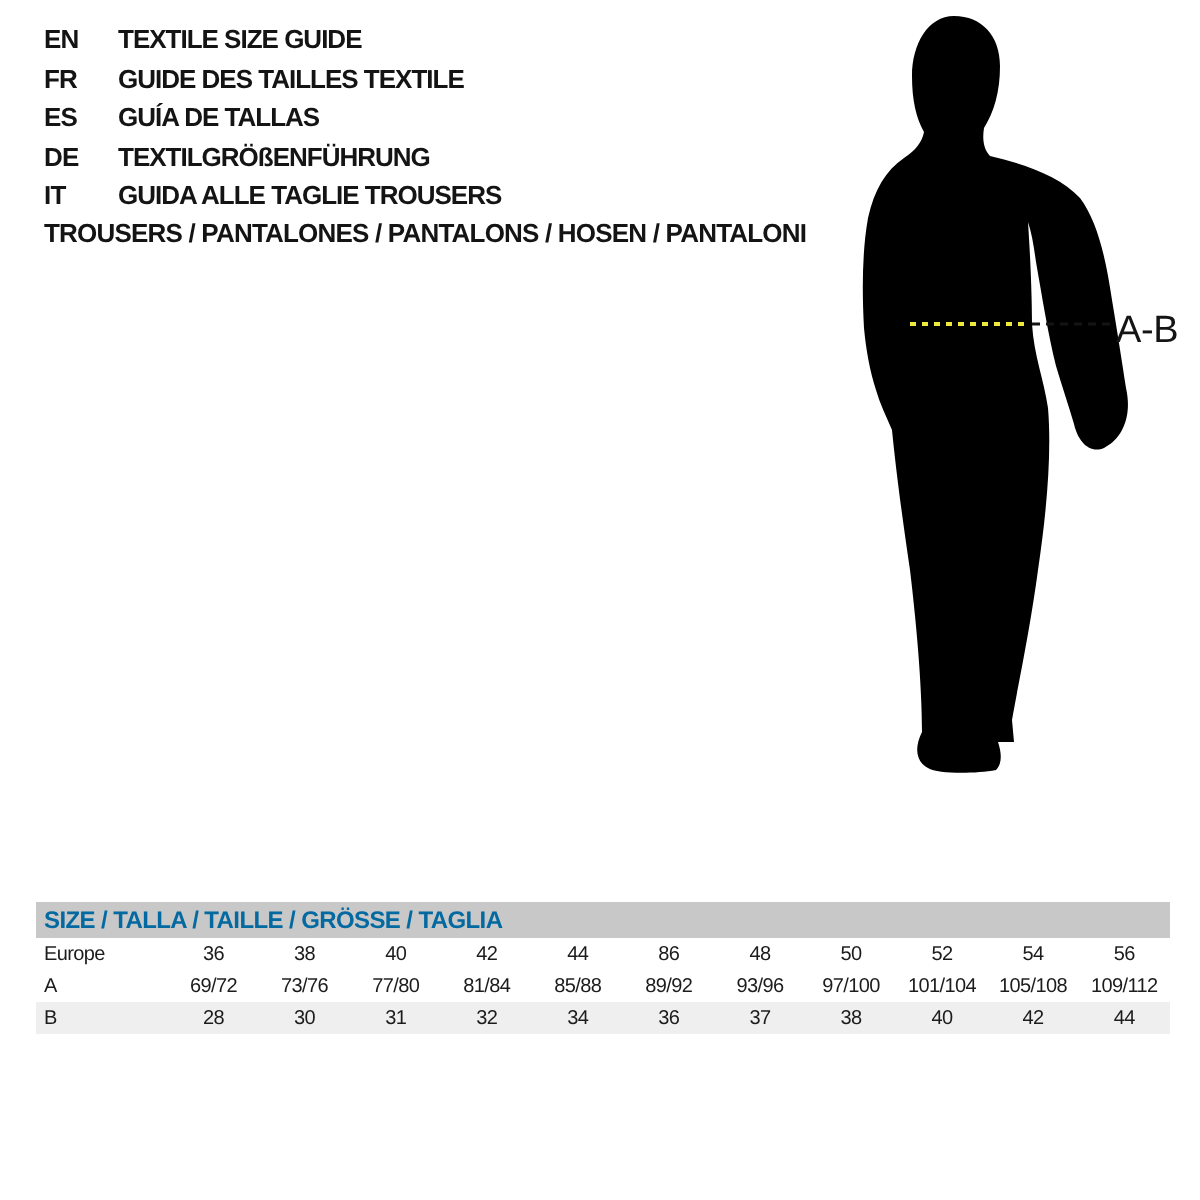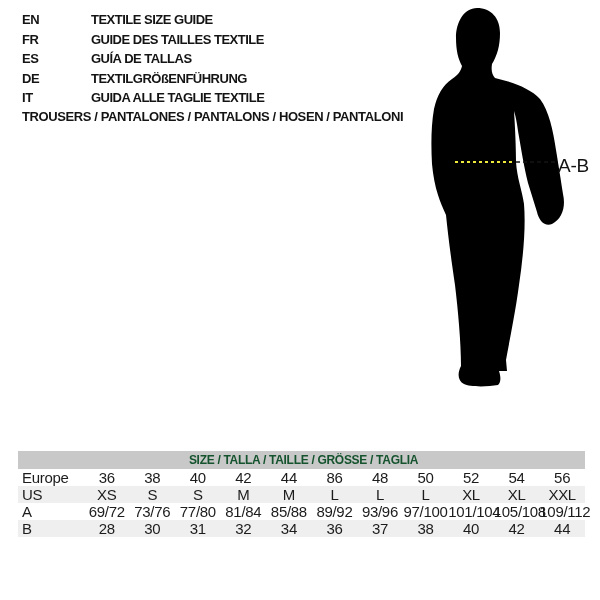--- a/index.html
+++ b/index.html
@@ -11,21 +11,21 @@
     color: #141414;
     overflow: hidden;
   }
   
   .lang-block { position: absolute; left: 22px; top: 12px; }
   .lang-row { display: flex; height: 19.5px; }
   .lang-code {
     width: 37px; font-size: 13px; font-weight: 700; letter-spacing: -0.4px;
   }
   .lang-label {
-    font-size: 13px; font-weight: 700; letter-spacing: -0.5px; white-space: nowrap; margin-left: 32px;
+    font-size: 13px; font-weight: 700; letter-spacing: -0.5px; white-space: nowrap;
   }
   
   .category-title {
     position: absolute; left: 22px; top: 109px;
     font-size: 13px; font-weight: 700; letter-spacing: -0.4px; white-space: nowrap;
   }
   
   .fig-svg { position: absolute; left: 0; top: 0; }
   
   .measure-label {
@@ -35,27 +35,27 @@
   
   .section-title {
     position: absolute; left: 22px; top: 427px;
     font-size: 12px; font-weight: 700; letter-spacing: -0.3px; white-space: nowrap;
   }
   
   .table-wrap { position: absolute; left: 18px; top: 451px; width: 567px; }
   .table-header {
     height: 18px; line-height: 18px; background: #c8c8c8;
     font-size: 12px; font-weight: 700; letter-spacing: -0.3px;
-    padding-left: 4px; color: #14532d; text-align: center;
+    padding-left: 4px; color: #0369a1;
   }
   table.size-table {
     width: 100%; border-collapse: collapse; table-layout: fixed;
   }
   table.size-table td {
-    height: 16px; font-size: 15px; letter-spacing: -0.3px;
+    height: 16px; font-size: 10px; letter-spacing: -0.3px;
     text-align: center; padding: 0; color: #1c1c1c; white-space: nowrap;
   }
   table.size-table td.lbl {
     width: 62px; text-align: left; padding-left: 4px;
   }
   table.size-table tr.alt { background: #efefef; }
   
   .notes { position: absolute; left: 22px; top: 549px; }
   .note {
     font-size: 12px; font-weight: 700; letter-spacing: -0.4px;
@@ -79,21 +79,21 @@
     <div class="lang-row">
       <span class="lang-code">ES</span>
       <span class="lang-label">GUÍA DE TALLAS</span>
     </div>
     <div class="lang-row">
       <span class="lang-code">DE</span>
       <span class="lang-label">TEXTILGRÖßENFÜHRUNG</span>
     </div>
     <div class="lang-row">
       <span class="lang-code">IT</span>
-      <span class="lang-label">GUIDA ALLE TAGLIE TEXTILE</span>
+      <span class="lang-label">GUIDA ALLE TAGLIE TROUSERS</span>
     </div>
   </div>
 
   <div class="category-title">TROUSERS / PANTALONES / PANTALONS / HOSEN / PANTALONI</div>
 
   <svg class="fig-svg" width="600" height="600" viewBox="0 0 600 600" aria-hidden="true">
     <path fill="#000000" d="
       M 477,8
       C 491,8 500,18 500,33
       C 500,46 497,56 492,64
@@ -142,34 +142,20 @@
           <td>40</td>
           <td>42</td>
           <td>44</td>
           <td>86</td>
           <td>48</td>
           <td>50</td>
           <td>52</td>
           <td>54</td>
           <td>56</td>
         </tr>
-        <tr class="alt">
-          <td class="lbl">US</td>
-          <td>XS</td>
-          <td>S</td>
-          <td>S</td>
-          <td>M</td>
-          <td>M</td>
-          <td>L</td>
-          <td>L</td>
-          <td>L</td>
-          <td>XL</td>
-          <td>XL</td>
-          <td>XXL</td>
-        </tr>
         <tr>
           <td class="lbl">A</td>
           <td>69/72</td>
           <td>73/76</td>
           <td>77/80</td>
           <td>81/84</td>
           <td>85/88</td>
           <td>89/92</td>
           <td>93/96</td>
           <td>97/100</td>

